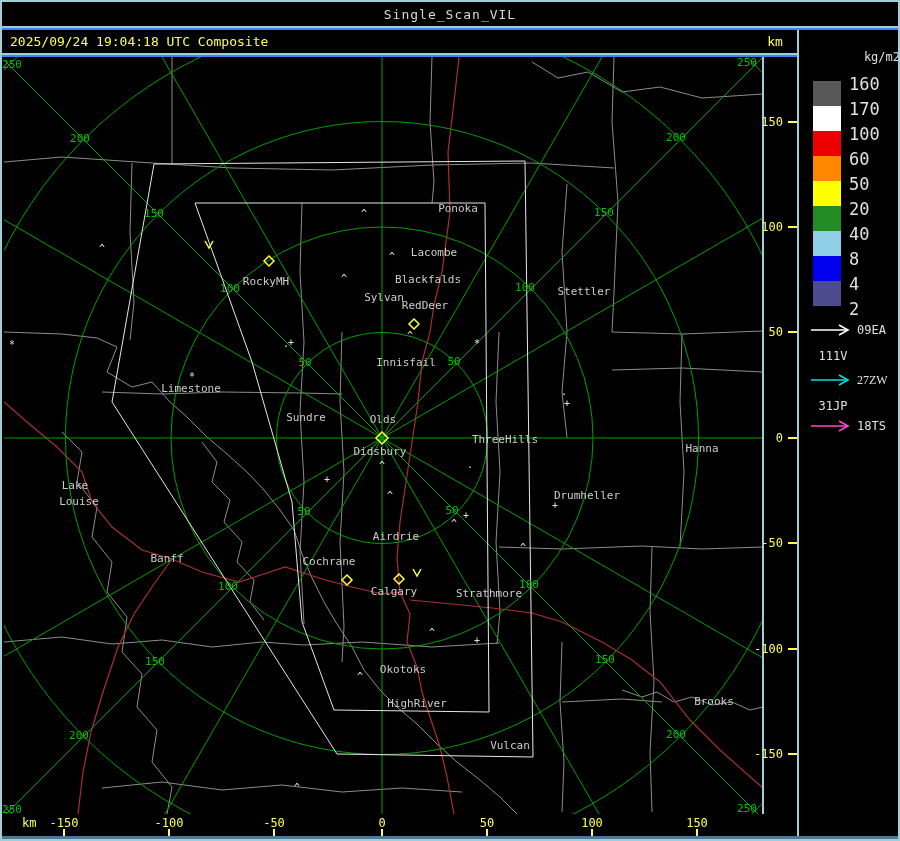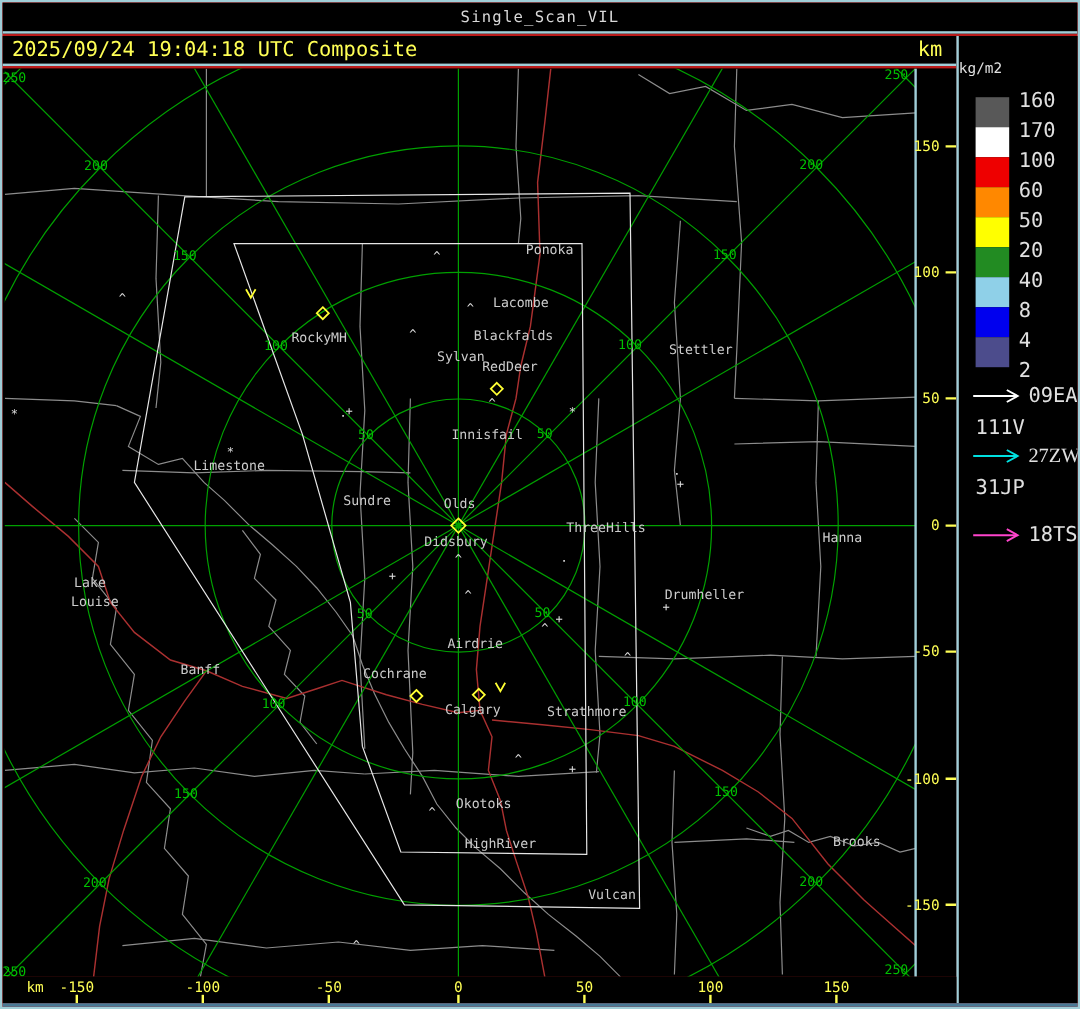--- a/index.html
+++ b/index.html
@@ -1,46 +1,46 @@
 <!DOCTYPE html>
 <html><head>
 <meta charset="utf-8">
 <style>
   html,body{margin:0;padding:0;background:#222;}
   *{box-sizing:border-box;}
   .screen{
-    position:relative;width:900px;height:841px;background:#b91c1c;
+    position:relative;width:900px;height:841px;background:#3b82f6;
     border:2px solid #a0ced8;overflow:hidden;
     font-family:"DejaVu Sans Mono",monospace;
   }
   .titlebar{
     position:absolute;top:0;left:0;right:0;height:26px;
     border-bottom:2px solid #a0ced8;color:#d8d8d8;font-size:13px;
     text-align:center;line-height:25px;letter-spacing:1px;background:#000;
   }
   .headerrow{
     position:absolute;top:28px;left:0;width:795px;height:25px;
     border-bottom:2px solid #a0ced8;background:#000;color:#ffff55;
-    font-size:17px;line-height:24px;
+    font-size:13px;line-height:24px;
   }
   .headerrow .datetime{position:absolute;left:8px;top:0;}
   .headerrow .km-top{position:absolute;left:756px;top:0;width:34px;text-align:center;}
   .map{
     position:absolute;top:55px;left:0;width:795px;height:757px;background:#000;
   }
   .map svg{position:absolute;top:0;left:0;}
   .rightpanel{
     position:absolute;top:28px;left:795px;width:103px;height:806px;
     border-left:2px solid #a0ced8;background:#000;color:#e0e0e0;
   }
-  .rightpanel .unit{position:absolute;top:20px;left:0;width:100%;text-align:left;font-size:12px;}
+  .rightpanel .unit{position:absolute;top:20px;left:0;width:100%;text-align:right;font-size:12px;}
   .scalebox{position:absolute;left:14px;width:28px;height:25px;}
   .scalelabel{position:absolute;left:50px;width:40px;font-size:17px;color:#e0e0e0;}
   .arrowrow{position:absolute;left:10px;height:16px;display:flex;align-items:center;}
-  .arrowrow span{font-size:17px;color:#e0e0e0;margin-left:4px;}
+  .arrowrow span{font-size:12px;color:#e0e0e0;margin-left:4px;}
   .bottomaxis{
     position:absolute;top:812px;left:0;width:795px;height:22px;background:#000;color:#ffff55;font-size:12px;
   }
   .bottomaxis .km-bottom{position:absolute;left:20px;top:2px;}
   .btick-label{position:absolute;top:2px;width:50px;margin-left:-25px;text-align:center;}
   .btick-mark{position:absolute;top:15px;width:2px;height:7px;background:#ffff55;}
   .bluebar{position:absolute;top:834px;left:0;width:900px;height:5px;background:#4a7a96;}
 </style>
 </head>
 <body>
@@ -258,21 +258,21 @@
           </svg>
           <span>27ZW</span>
         </div>
         <div class="arrowrow" style="top: 367px; flex-direction: column;">
           <svg width="44" height="14">
             <line x1="2" y1="7" x2="38" y2="7" stroke="#00cc00" stroke-width="1.6"></line>
             <polyline points="30,2 39,7 30,12" fill="none" stroke="#00cc00" stroke-width="1.6"></polyline>
           </svg>
           <span>31JP</span>
         </div>
-        <div class="arrowrow" style="top: 408px;">
+        <div class="arrowrow" style="top: 388px;">
           <svg width="44" height="14">
             <line x1="2" y1="7" x2="38" y2="7" stroke="#ff44cc" stroke-width="1.6"></line>
             <polyline points="30,2 39,7 30,12" fill="none" stroke="#ff44cc" stroke-width="1.6"></polyline>
           </svg>
           <span>18TS</span>
         </div>
       </div>
   </div>
 
   <div class="bottomaxis">

